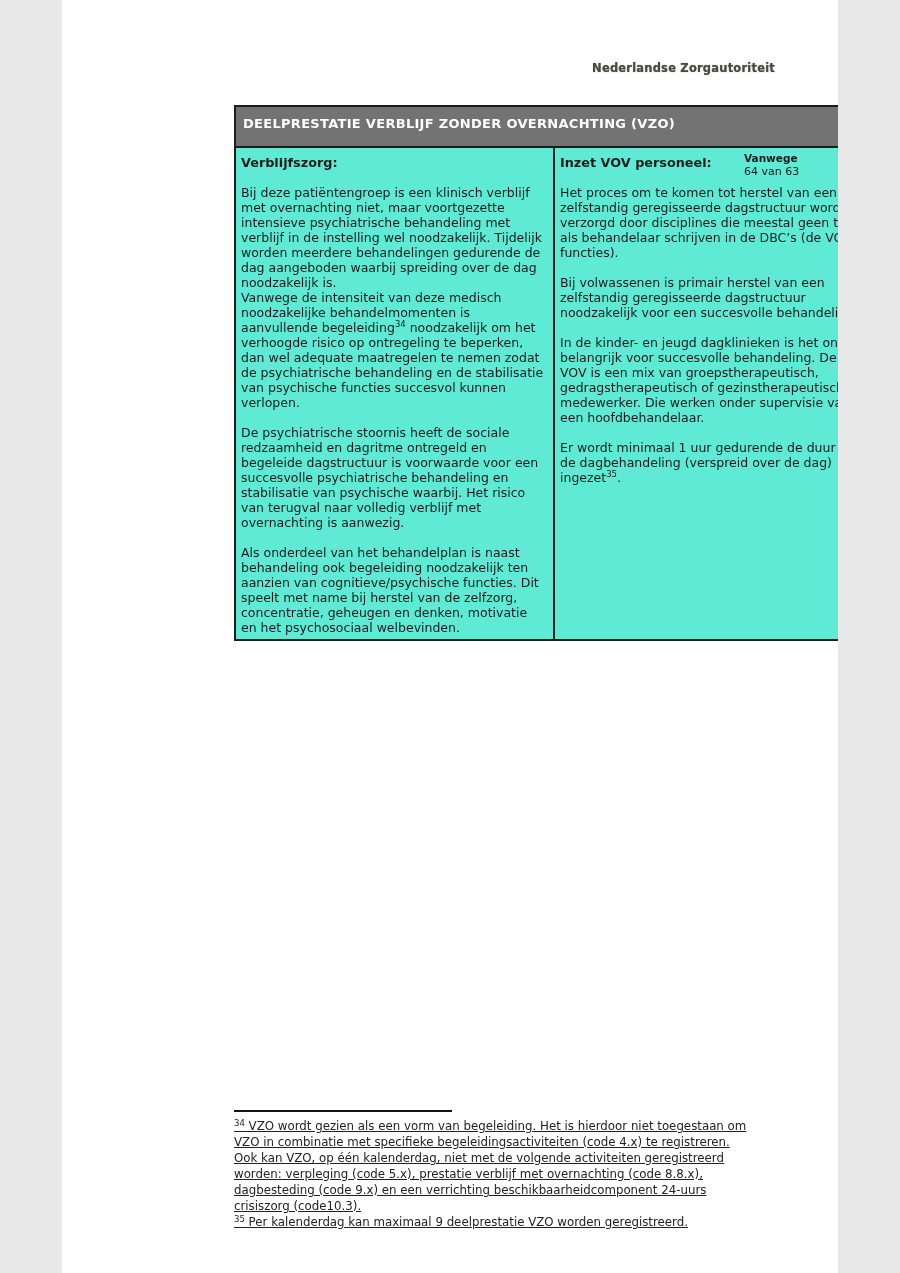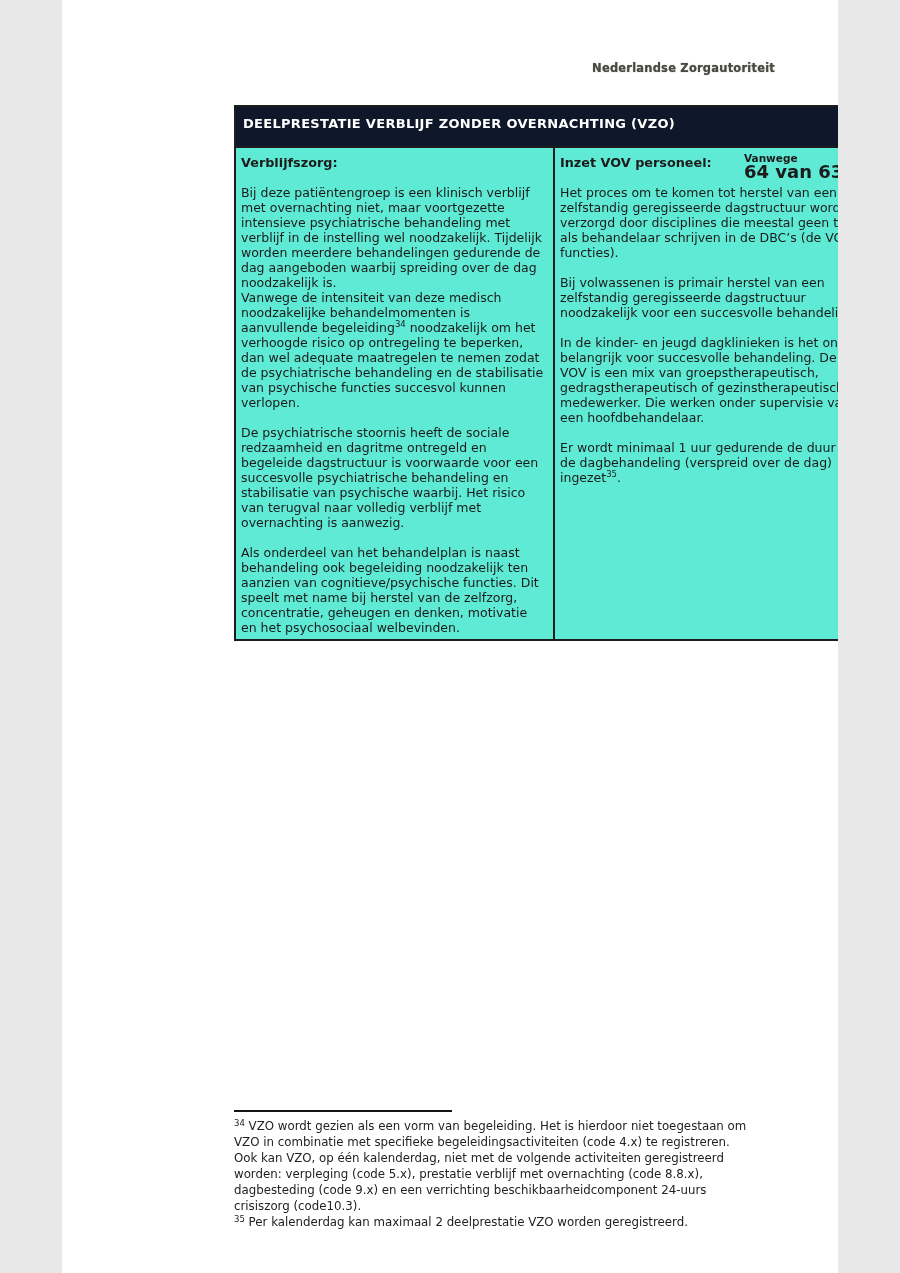--- a/index.html
+++ b/index.html
@@ -30,21 +30,21 @@
 
   
   .doc-table {
     position: absolute;
     left: 172px;
     top: 105px;
     width: 643px;
   }
   .table-header {
     height: 43px;
-    background: #0f172a;
+    background: #737373;
     border: 2px solid #1c1c1c;
     color: #ffffff;
     font-size: 13px;
     font-weight: bold;
     letter-spacing: 0.3px;
     padding: 9px 6px 0 7px;
   }
   .table-body {
     display: flex;
     height: 493px;
@@ -80,21 +80,21 @@
   }
 
   
   .pagina {
     position: absolute;
     left: 189px;
     top: 3px;
     line-height: 14px;
   }
   .pagina-label { font-size: 10.5px; font-weight: bold; }
-  .pagina-value { font-size: 18px; font-weight: bold; }
+  .pagina-value { font-size: 11px; }
 
   
   .footnotes {
     position: absolute;
     left: 172px;
     top: 1110px;
     width: 522px;
     font-size: 11.8px;
     line-height: 16px;
     color: #222222;
@@ -103,21 +103,21 @@
     width: 218px;
     height: 0;
     border-top: 2px solid #141414;
     margin-bottom: 6px;
   }
   .footnotes sup {
     font-size: 8.5px;
     line-height: 0;
     vertical-align: 4px;
   }
-  .footnotes p { margin: 0; }
+  .footnotes p { margin: 0; text-decoration: underline; }
 </style>
 </head>
 <body>
 
 <div class="page">
 
   <div class="logo">Nederlandse Zorgautoriteit</div>
 
   <div class="doc-table">
 
@@ -144,16 +144,16 @@
         <p class="sp">In de kinder- en jeugd dagklinieken is het onder belangrijk voor succesvolle behandeling. De VOV is een mix van groepstherapeutisch, gedragstherapeutisch of gezinstherapeutisch medewerker. Die werken onder supervisie van een hoofdbehandelaar.</p>
         <p class="sp"><span>Er wordt minimaal 1 uur gedurende de duur van de dagbehandeling (verspreid over de dag) ingezet</span><sup>35</sup><span>.</span></p>
       </div>
 
     </div>
   </div>
 
   <div class="footnotes">
     <div class="fn-rule"></div>
     <p><sup>34</sup><span> VZO wordt gezien als een vorm van begeleiding. Het is hierdoor niet toegestaan om VZO in combinatie met specifieke begeleidingsactiviteiten (code 4.x) te registreren. Ook kan VZO, op één kalenderdag, niet met de volgende activiteiten geregistreerd worden: verpleging (code 5.x), prestatie verblijf met overnachting (code 8.8.x), dagbesteding (code 9.x) en een verrichting beschikbaarheidcomponent 24-uurs crisiszorg (code10.3).</span></p>
-    <p><sup>35</sup><span> Per kalenderdag kan maximaal 2 deelprestatie VZO worden geregistreerd.</span></p>
+    <p><sup>35</sup><span> Per kalenderdag kan maximaal 9 deelprestatie VZO worden geregistreerd.</span></p>
   </div>
 
 </div>
 
 </body></html>

